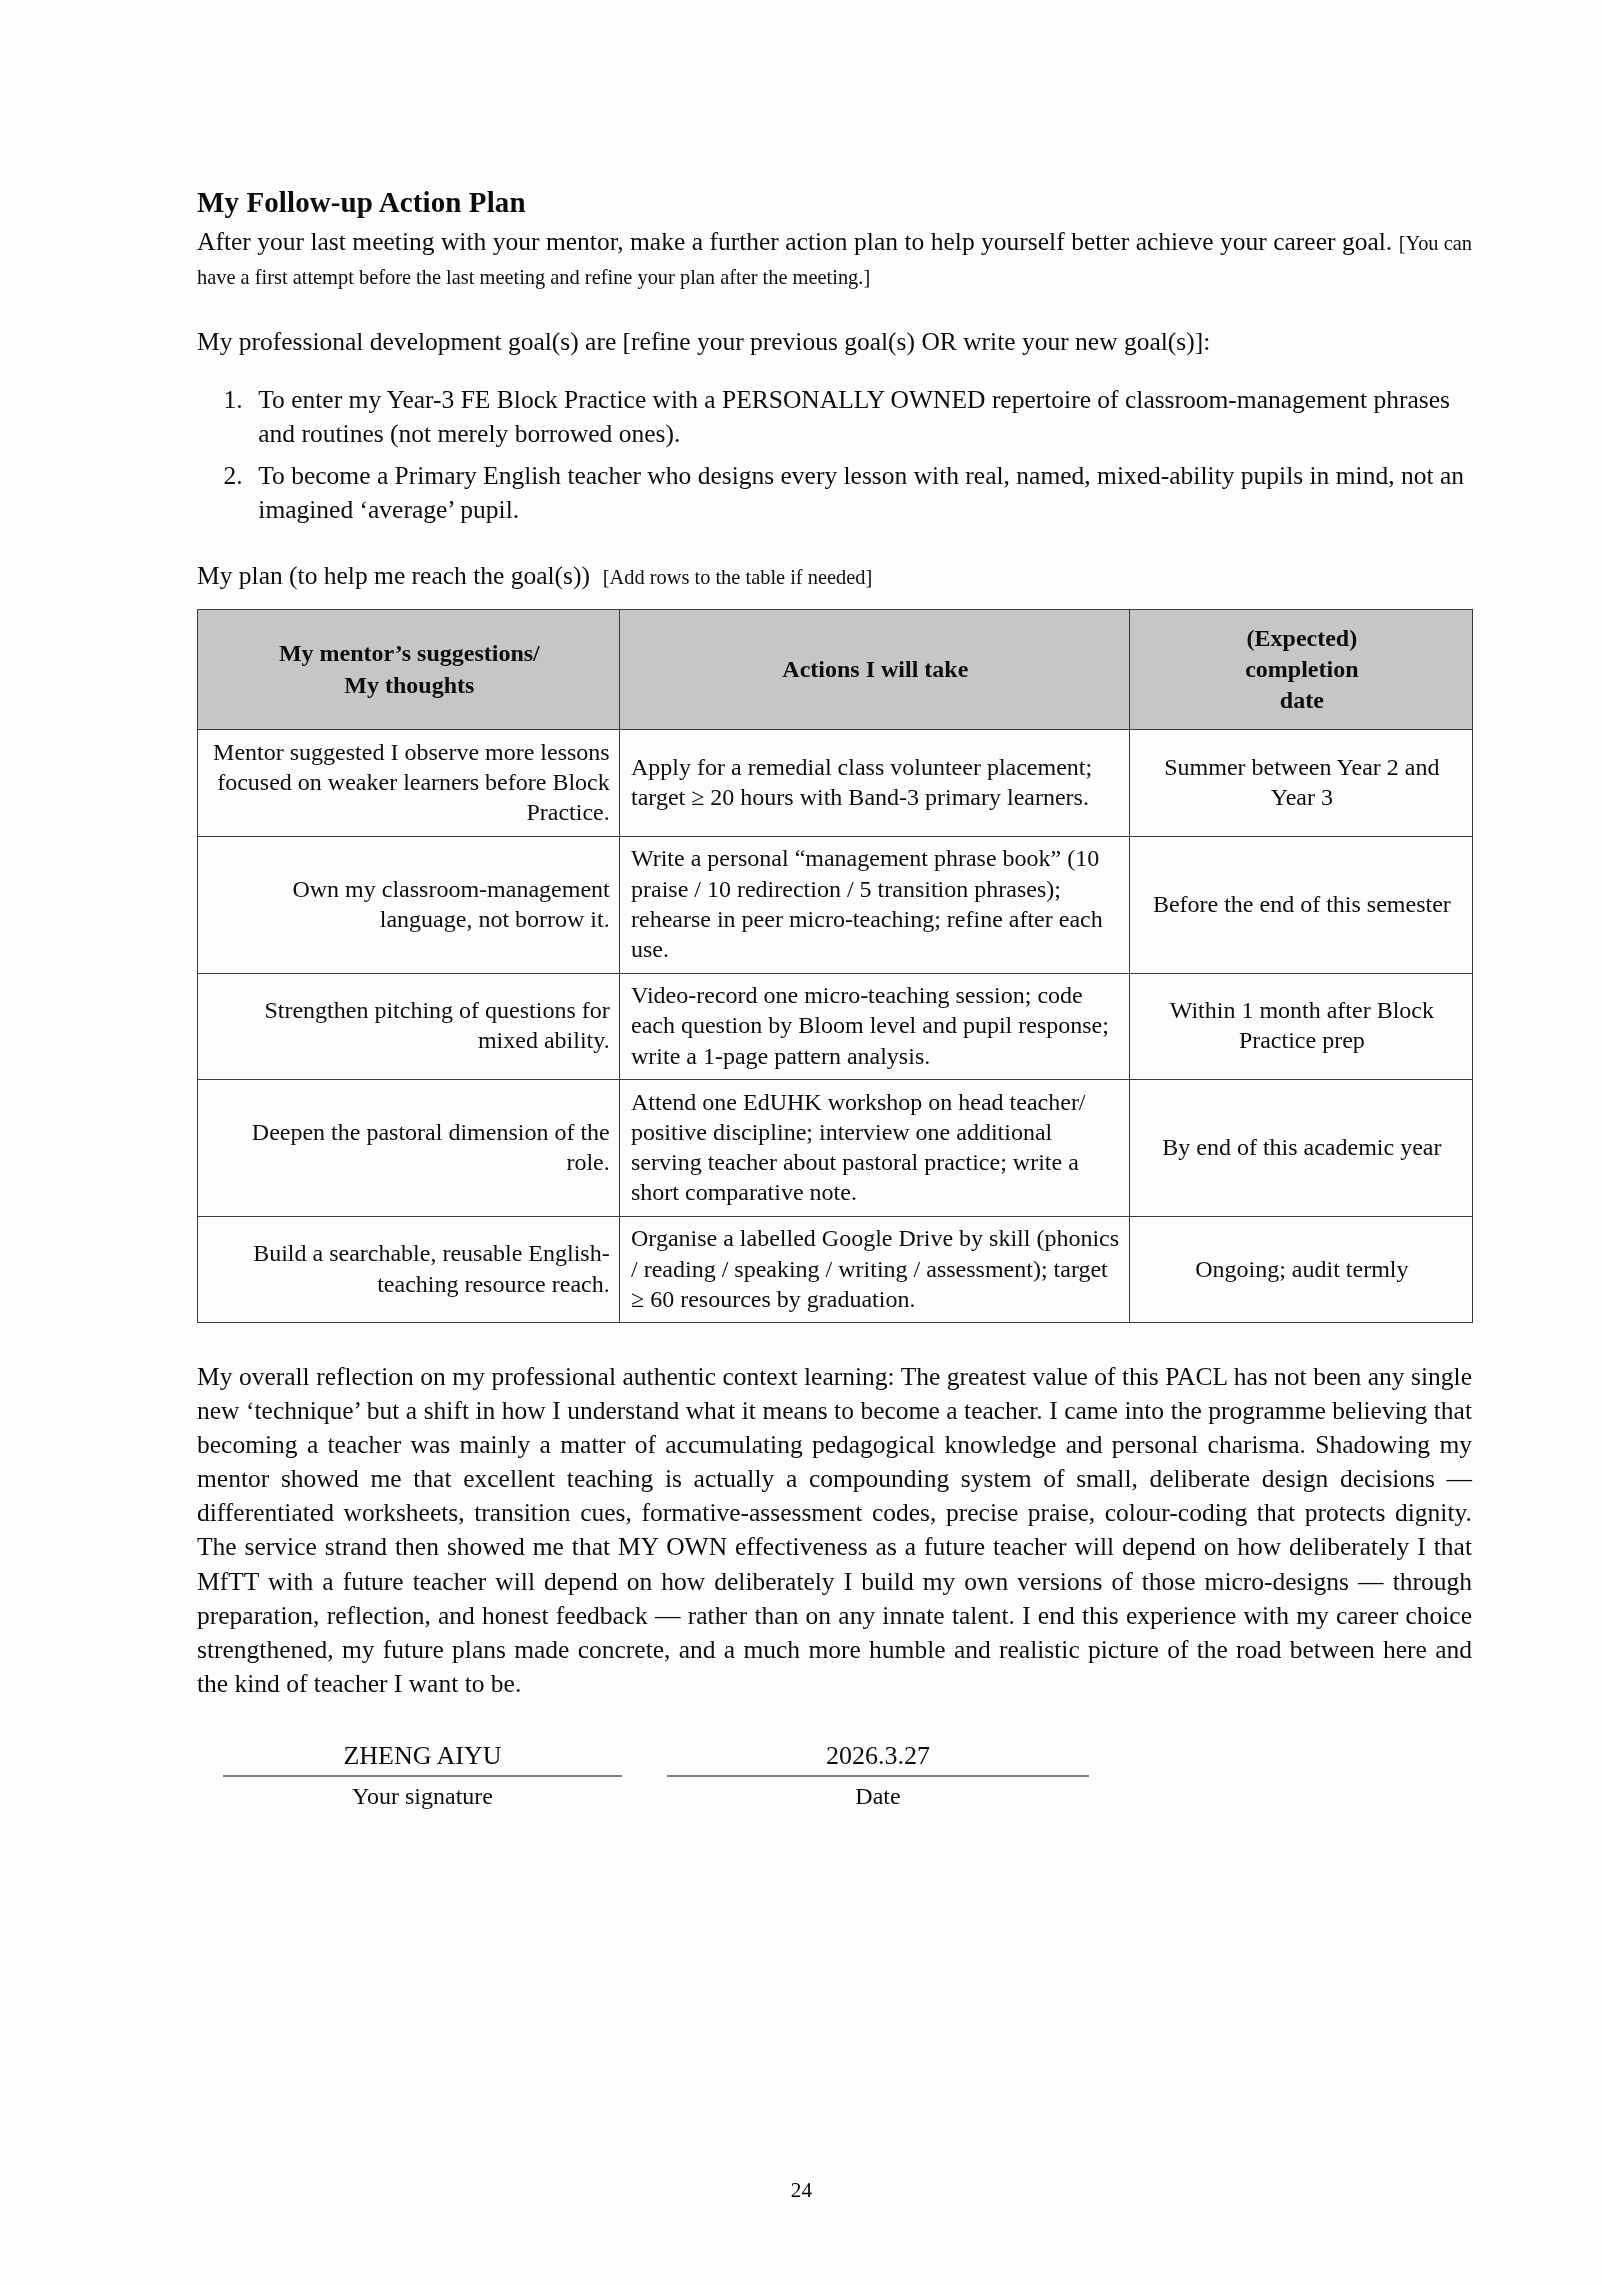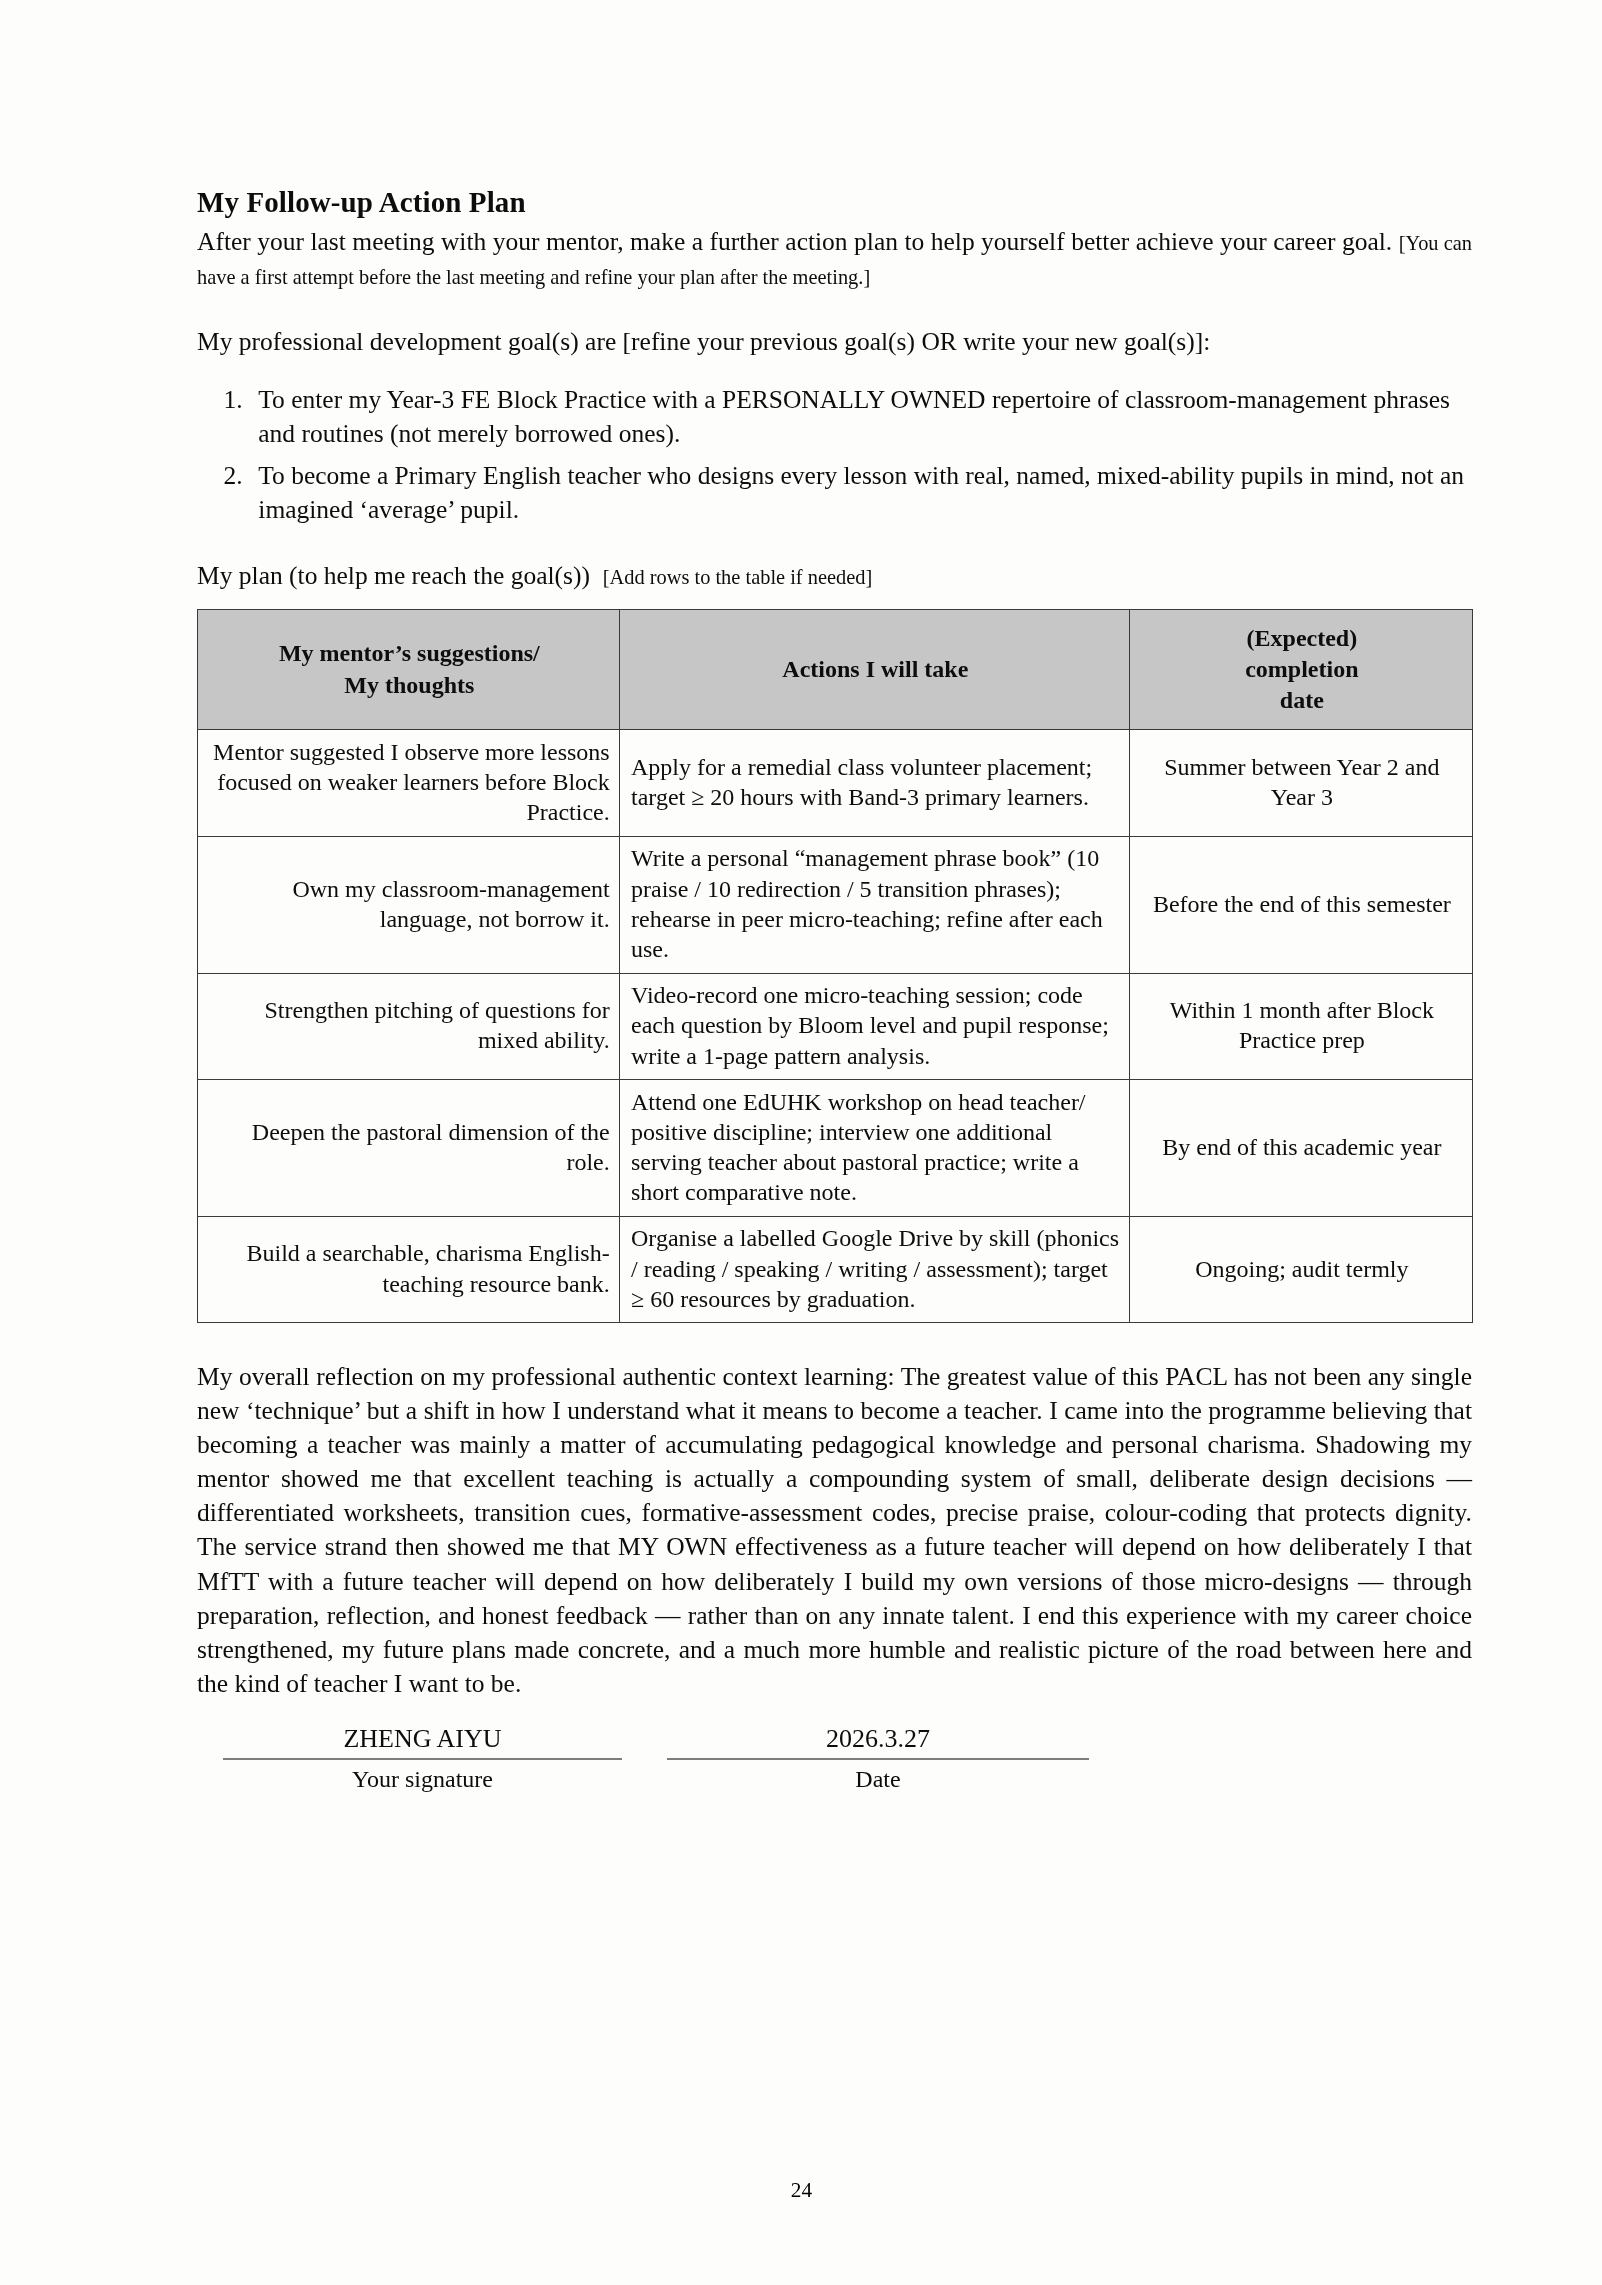--- a/index.html
+++ b/index.html
@@ -94,21 +94,21 @@
   td.act-cell  { text-align: left; }
 
   .reflection {
     font-size: 25.5px;
     line-height: 1.335;
     text-align: justify;
     margin: 0;
   }
 
   .sig-area {
-    margin-top: 24px;
+    margin-top: 41px;
     display: flex;
     gap: 45px;
     padding-left: 26px;
   }
   .sig-block { width: 399px; }
   .sig-block.date-block { width: 422px; }
   .sig-value {
     text-align: center;
     font-size: 26px;
     line-height: 1.1;
@@ -199,21 +199,21 @@
           <td class="sugg-cell">Strengthen pitching of questions for mixed ability.</td>
           <td class="act-cell">Video-record one micro-teaching session; code each question by Bloom level and pupil response; write a 1-page pattern analysis.</td>
           <td class="date-cell">Within 1 month after Block Practice prep</td>
         </tr>
         <tr>
           <td class="sugg-cell">Deepen the pastoral dimension of the role.</td>
           <td class="act-cell">Attend one EdUHK workshop on head teacher/ positive discipline; interview one additional serving teacher about pastoral practice; write a short comparative note.</td>
           <td class="date-cell">By end of this academic year</td>
         </tr>
         <tr>
-          <td class="sugg-cell">Build a searchable, charisma English-teaching resource bank.</td>
+          <td class="sugg-cell">Build a searchable, reusable English-teaching resource reach.</td>
           <td class="act-cell">Organise a labelled Google Drive by skill (phonics / reading / speaking / writing / assessment); target ≥ 60 resources by graduation.</td>
           <td class="date-cell">Ongoing; audit termly</td>
         </tr>
       </tbody>
     </table>
 
     <div class="gap-lg"></div>
 
     <p class="reflection">My overall reflection on my professional authentic context learning: The greatest value of this PACL has not been any single new ‘technique’ but a shift in how I understand what it means to become a teacher. I came into the programme believing that becoming a teacher was mainly a matter of accumulating pedagogical knowledge and personal charisma. Shadowing my mentor showed me that excellent teaching is actually a compounding system of small, deliberate design decisions — differentiated worksheets, transition cues, formative-assessment codes, precise praise, colour-coding that protects dignity. The service strand then showed me that MY OWN effectiveness as a future teacher will depend on how deliberately I that MfTT with a future teacher will depend on how deliberately I build my own versions of those micro-designs — through preparation, reflection, and honest feedback — rather than on any innate talent. I end this experience with my career choice strengthened, my future plans made concrete, and a much more humble and realistic picture of the road between here and the kind of teacher I want to be.</p>
 

